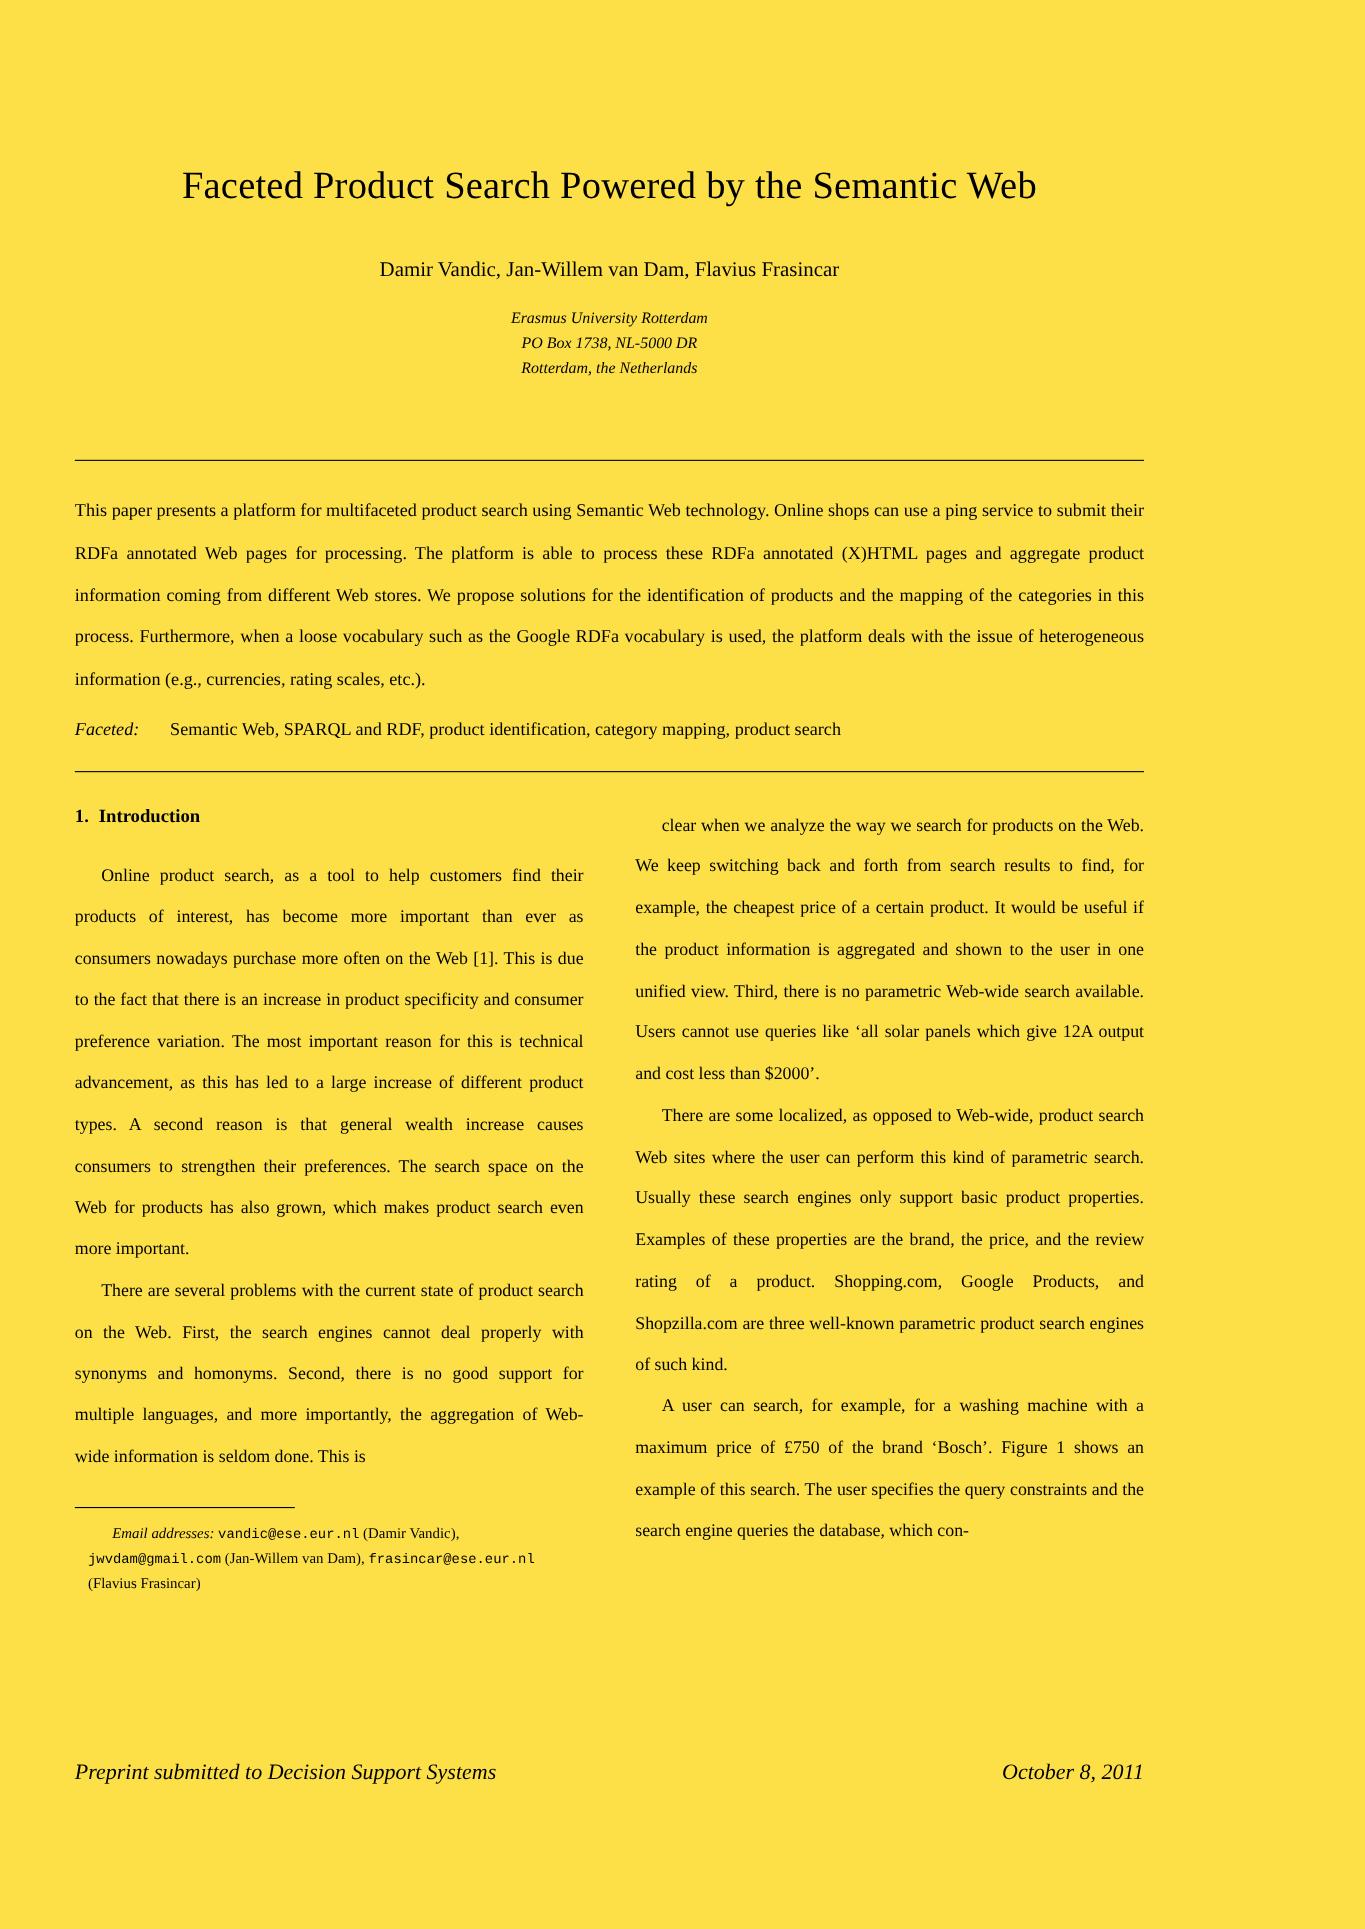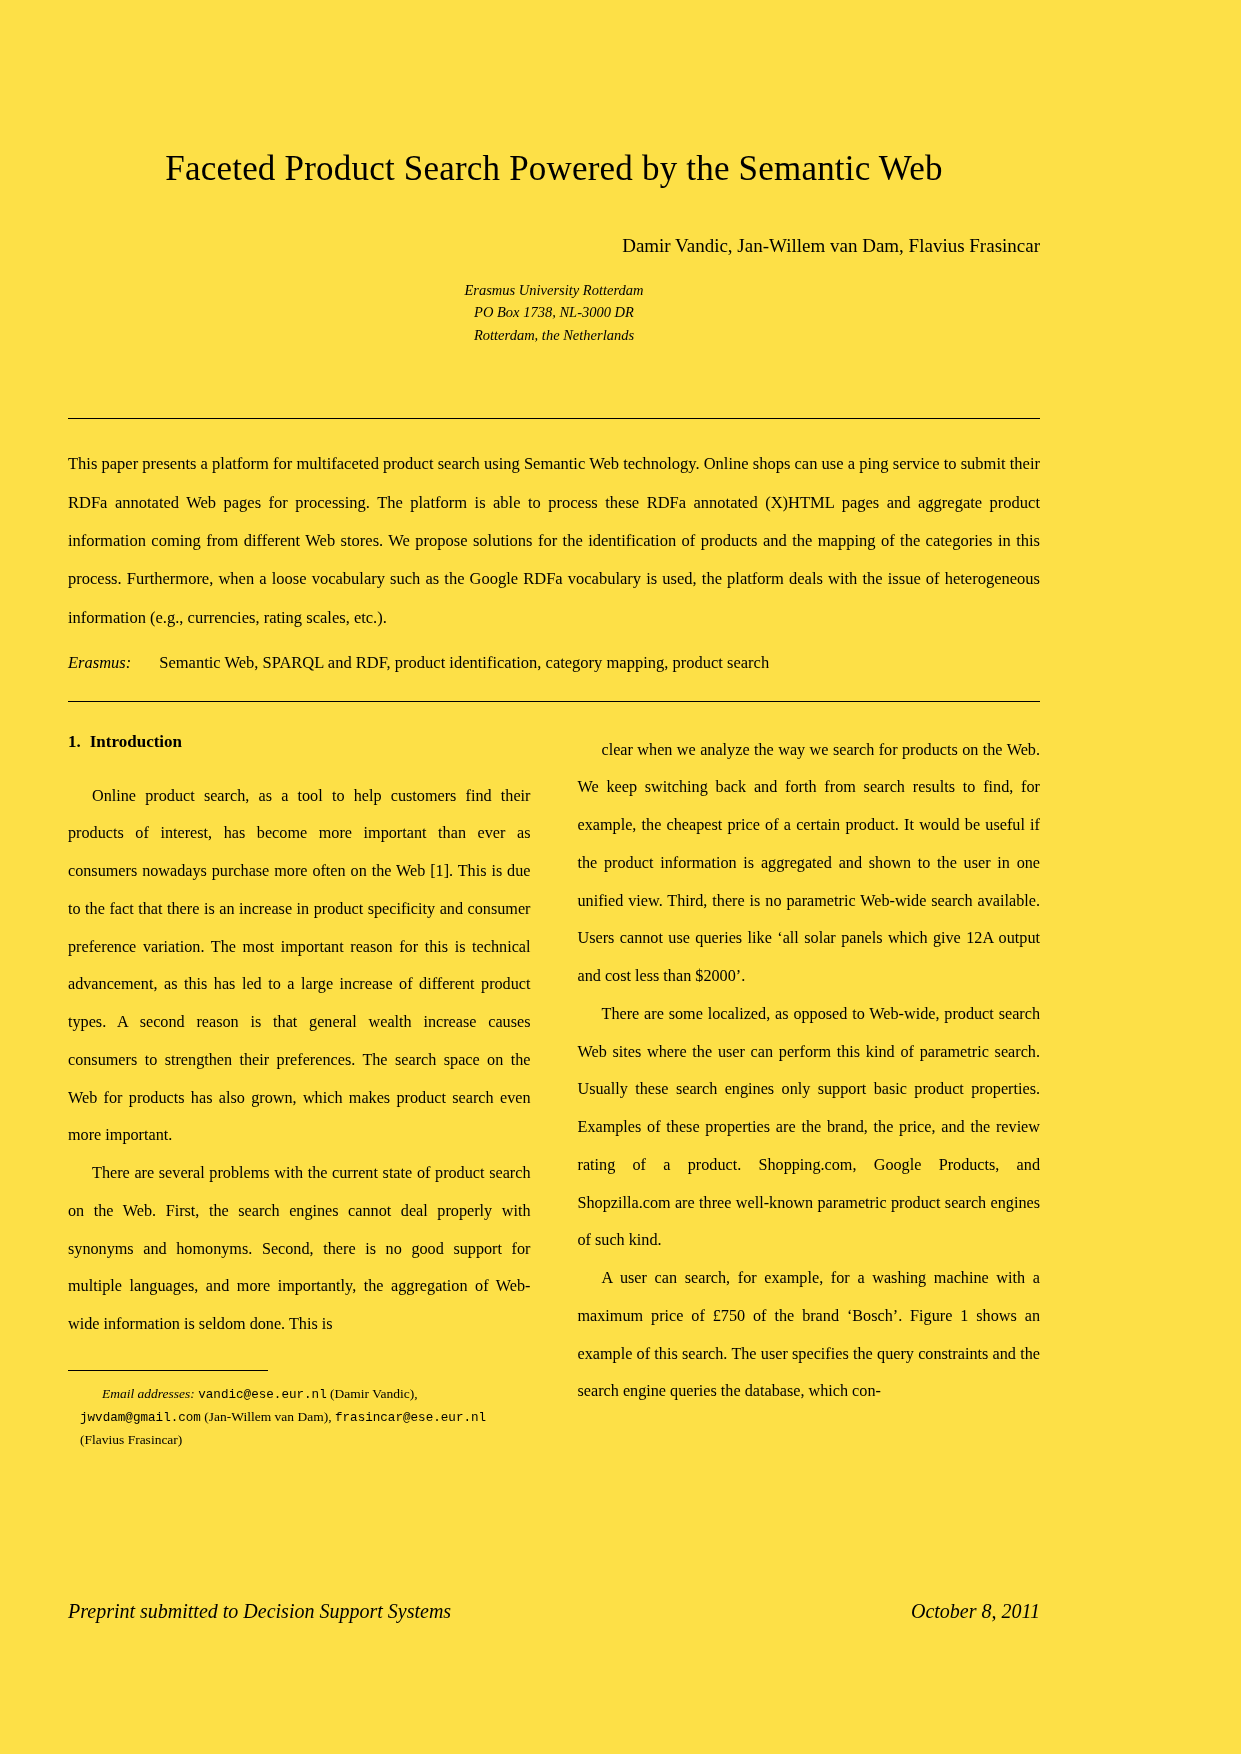--- a/index.html
+++ b/index.html
@@ -38,21 +38,20 @@
     font-size: 35px;
     font-weight: normal;
     line-height: 1.2;
     margin: 0;
     letter-spacing: 0.2px;
   }
   .authors {
     margin-top: 44px;
     font-size: 19px;
     line-height: 1.3;
-    text-align: right;
   }
   .affiliation {
     margin-top: 20px;
     font-style: italic;
     font-size: 14.5px;
     line-height: 1.55;
     font-family: Liberation Serif, serif;
   }
 
   
@@ -165,31 +164,31 @@
 <body>
 
 <div class="page">
   <div class="content">
 
     <header class="title-block">
       <h1 class="paper-title">Faceted Product Search Powered by the Semantic Web</h1>
       <div class="authors">Damir Vandic, Jan-Willem van Dam, Flavius Frasincar</div>
       <div class="affiliation">
         <div>Erasmus University Rotterdam</div>
-        <div>PO Box 1738, NL-3000 DR</div>
+        <div>PO Box 1738, NL-5000 DR</div>
         <div>Rotterdam, the Netherlands</div>
       </div>
     </header>
 
     <hr class="rule rule-top">
 
     <section class="abstract-section">
       <p class="abstract-body">This paper presents a platform for multifaceted product search using Semantic Web technology. Online shops can use a ping service to submit their RDFa annotated Web pages for processing. The platform is able to process these RDFa annotated (X)HTML pages and aggregate product information coming from different Web stores. We propose solutions for the identification of products and the mapping of the categories in this process. Furthermore, when a loose vocabulary such as the Google RDFa vocabulary is used, the platform deals with the issue of heterogeneous information (e.g., currencies, rating scales, etc.).</p>
       <p class="keywords-line">
-        <span class="keywords-label">Erasmus:</span><span class="keywords-values">Semantic Web, SPARQL and RDF, product identification, category mapping, product search</span>
+        <span class="keywords-label">Faceted:</span><span class="keywords-values">Semantic Web, SPARQL and RDF, product identification, category mapping, product search</span>
       </p>
     </section>
 
     <hr class="rule rule-bottom">
 
     <div class="columns">
 
       <div class="col">
         <h2 class="section-heading">
           <span class="section-number">1.</span><span>Introduction</span>

